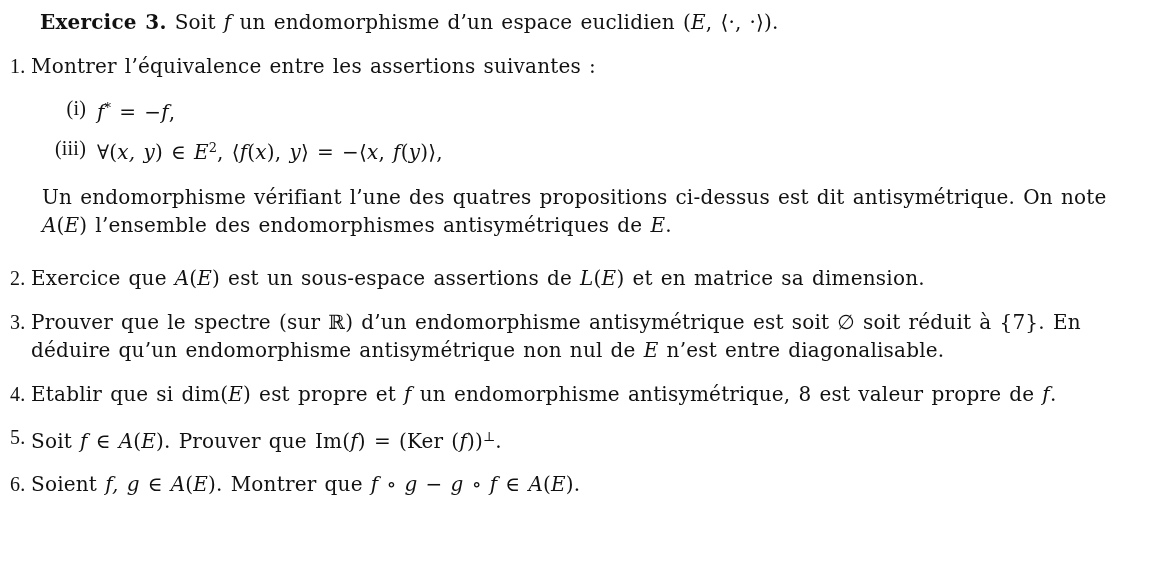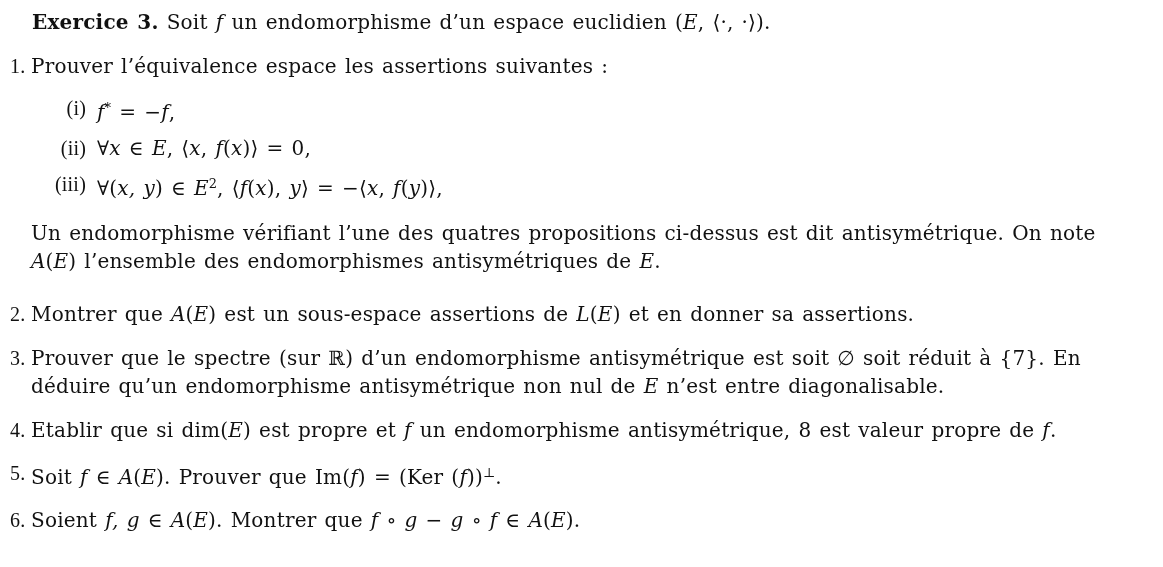--- a/index.html
+++ b/index.html
@@ -15,21 +15,21 @@
     letter-spacing: 0.2px;
     word-spacing: 1.5px;
   }
   .page {
     width: 1163px;
     height: 567px;
     padding-top: 8px;
     position: relative;
   }
   .header {
-    margin-left: 32px;
+    margin-left: 40px;
     margin-right: 30px;
   }
   .item {
     position: relative;
     padding-left: 31px;
     padding-right: 36px;
   }
   .item > .num {
     position: absolute;
     left: 10px;
@@ -49,20 +49,21 @@
   }
   .subitem .sublabel {
     position: absolute;
     left: 0;
     top: 0;
     width: 55px;
     text-align: right;
   }
   .note {
     margin-top: 17px;
+    margin-left: 11px;
     margin-right: 0;
   }
   
   .run-r  { font-style: normal; }
   .run-b  { font-weight: bold; }
   .run-m  { font-style: italic; }
   .run-cal {
     font-style: italic;
     font-family: "DejaVu Serif", serif;
     letter-spacing: 0;
@@ -76,43 +77,39 @@
 </style>
 </head>
 <body style="background: rgb(255, 255, 255); color: rgb(17, 17, 17);">
 
 <div class="page">
 
   <p class="header"><span class="run-b sym">Exercice 3.</span><span class="run-r sym"> Soit </span><span class="run-m sym">f</span><span class="run-r sym"> un endomorphisme d’un espace euclidien (</span><span class="run-m sym">E</span><span class="run-r sym">, ⟨·, ·⟩).</span></p>
 
   <div class="item mt-item1">
     <span class="num">1.</span>
-    <p class="itext"><span class="run-r sym">Prouver l’équivalence espace les assertions suivantes :</span></p>
+    <p class="itext"><span class="run-r sym">Montrer l’équivalence entre les assertions suivantes :</span></p>
 
     <div class="sublist">
       <div class="subitem">
         <span class="sublabel">(i)</span>
         <p class="subtext"><span class="run-m sym">f</span><span class="run-sup sym">*</span><span class="run-r sym"> = −</span><span class="run-m sym">f</span><span class="run-r sym">,</span></p>
-      </div>
-      <div class="subitem">
-        <span class="sublabel">(ii)</span>
-        <p class="subtext"><span class="run-r sym">∀</span><span class="run-m sym">x</span><span class="run-r sym"> ∈ </span><span class="run-m sym">E</span><span class="run-r sym">,  ⟨</span><span class="run-m sym">x</span><span class="run-r sym">, </span><span class="run-m sym">f</span><span class="run-r sym">(</span><span class="run-m sym">x</span><span class="run-r sym">)⟩ = 0,</span></p>
       </div>
       <div class="subitem">
         <span class="sublabel">(iii)</span>
         <p class="subtext"><span class="run-r sym">∀(</span><span class="run-m sym">x, y</span><span class="run-r sym">) ∈ </span><span class="run-m sym">E</span><span class="run-sup sym">2</span><span class="run-r sym">,  ⟨</span><span class="run-m sym">f</span><span class="run-r sym">(</span><span class="run-m sym">x</span><span class="run-r sym">), </span><span class="run-m sym">y</span><span class="run-r sym">⟩ = −⟨</span><span class="run-m sym">x</span><span class="run-r sym">, </span><span class="run-m sym">f</span><span class="run-r sym">(</span><span class="run-m sym">y</span><span class="run-r sym">)⟩,</span></p>
       </div>
     </div>
 
     <p class="note"><span class="run-r sym">Un endomorphisme vérifiant l’une des quatres propositions ci-dessus est dit antisymétrique. On note </span><span class="run-cal sym">A</span><span class="run-r sym">(</span><span class="run-m sym">E</span><span class="run-r sym">) l’ensemble des endomorphismes antisymétriques de </span><span class="run-m sym">E</span><span class="run-r sym">.</span></p>
   </div>
 
   <div class="item mt-item2">
     <span class="num">2.</span>
-    <p class="itext"><span class="run-r sym">Montrer que </span><span class="run-cal sym">A</span><span class="run-r sym">(</span><span class="run-m sym">E</span><span class="run-r sym">) est un sous-espace assertions de </span><span class="run-m sym">L</span><span class="run-r sym">(</span><span class="run-m sym">E</span><span class="run-r sym">) et en donner sa assertions.</span></p>
+    <p class="itext"><span class="run-r sym">Exercice que </span><span class="run-cal sym">A</span><span class="run-r sym">(</span><span class="run-m sym">E</span><span class="run-r sym">) est un sous-espace assertions de </span><span class="run-m sym">L</span><span class="run-r sym">(</span><span class="run-m sym">E</span><span class="run-r sym">) et en matrice sa dimension.</span></p>
   </div>
 
   <div class="item mt-item3">
     <span class="num">3.</span>
     <p class="itext"><span class="run-r sym">Prouver que le spectre (sur ℝ) d’un endomorphisme antisymétrique est soit ∅ soit réduit à {7}. En déduire qu’un endomorphisme antisymétrique non nul de </span><span class="run-m sym">E</span><span class="run-r sym"> n’est entre diagonalisable.</span></p>
   </div>
 
   <div class="item mt-item4">
     <span class="num">4.</span>
     <p class="itext"><span class="run-r sym">Etablir que si dim(</span><span class="run-m sym">E</span><span class="run-r sym">) est propre et </span><span class="run-m sym">f</span><span class="run-r sym"> un endomorphisme antisymétrique, 8 est valeur propre de </span><span class="run-m sym">f</span><span class="run-r sym">.</span></p>

